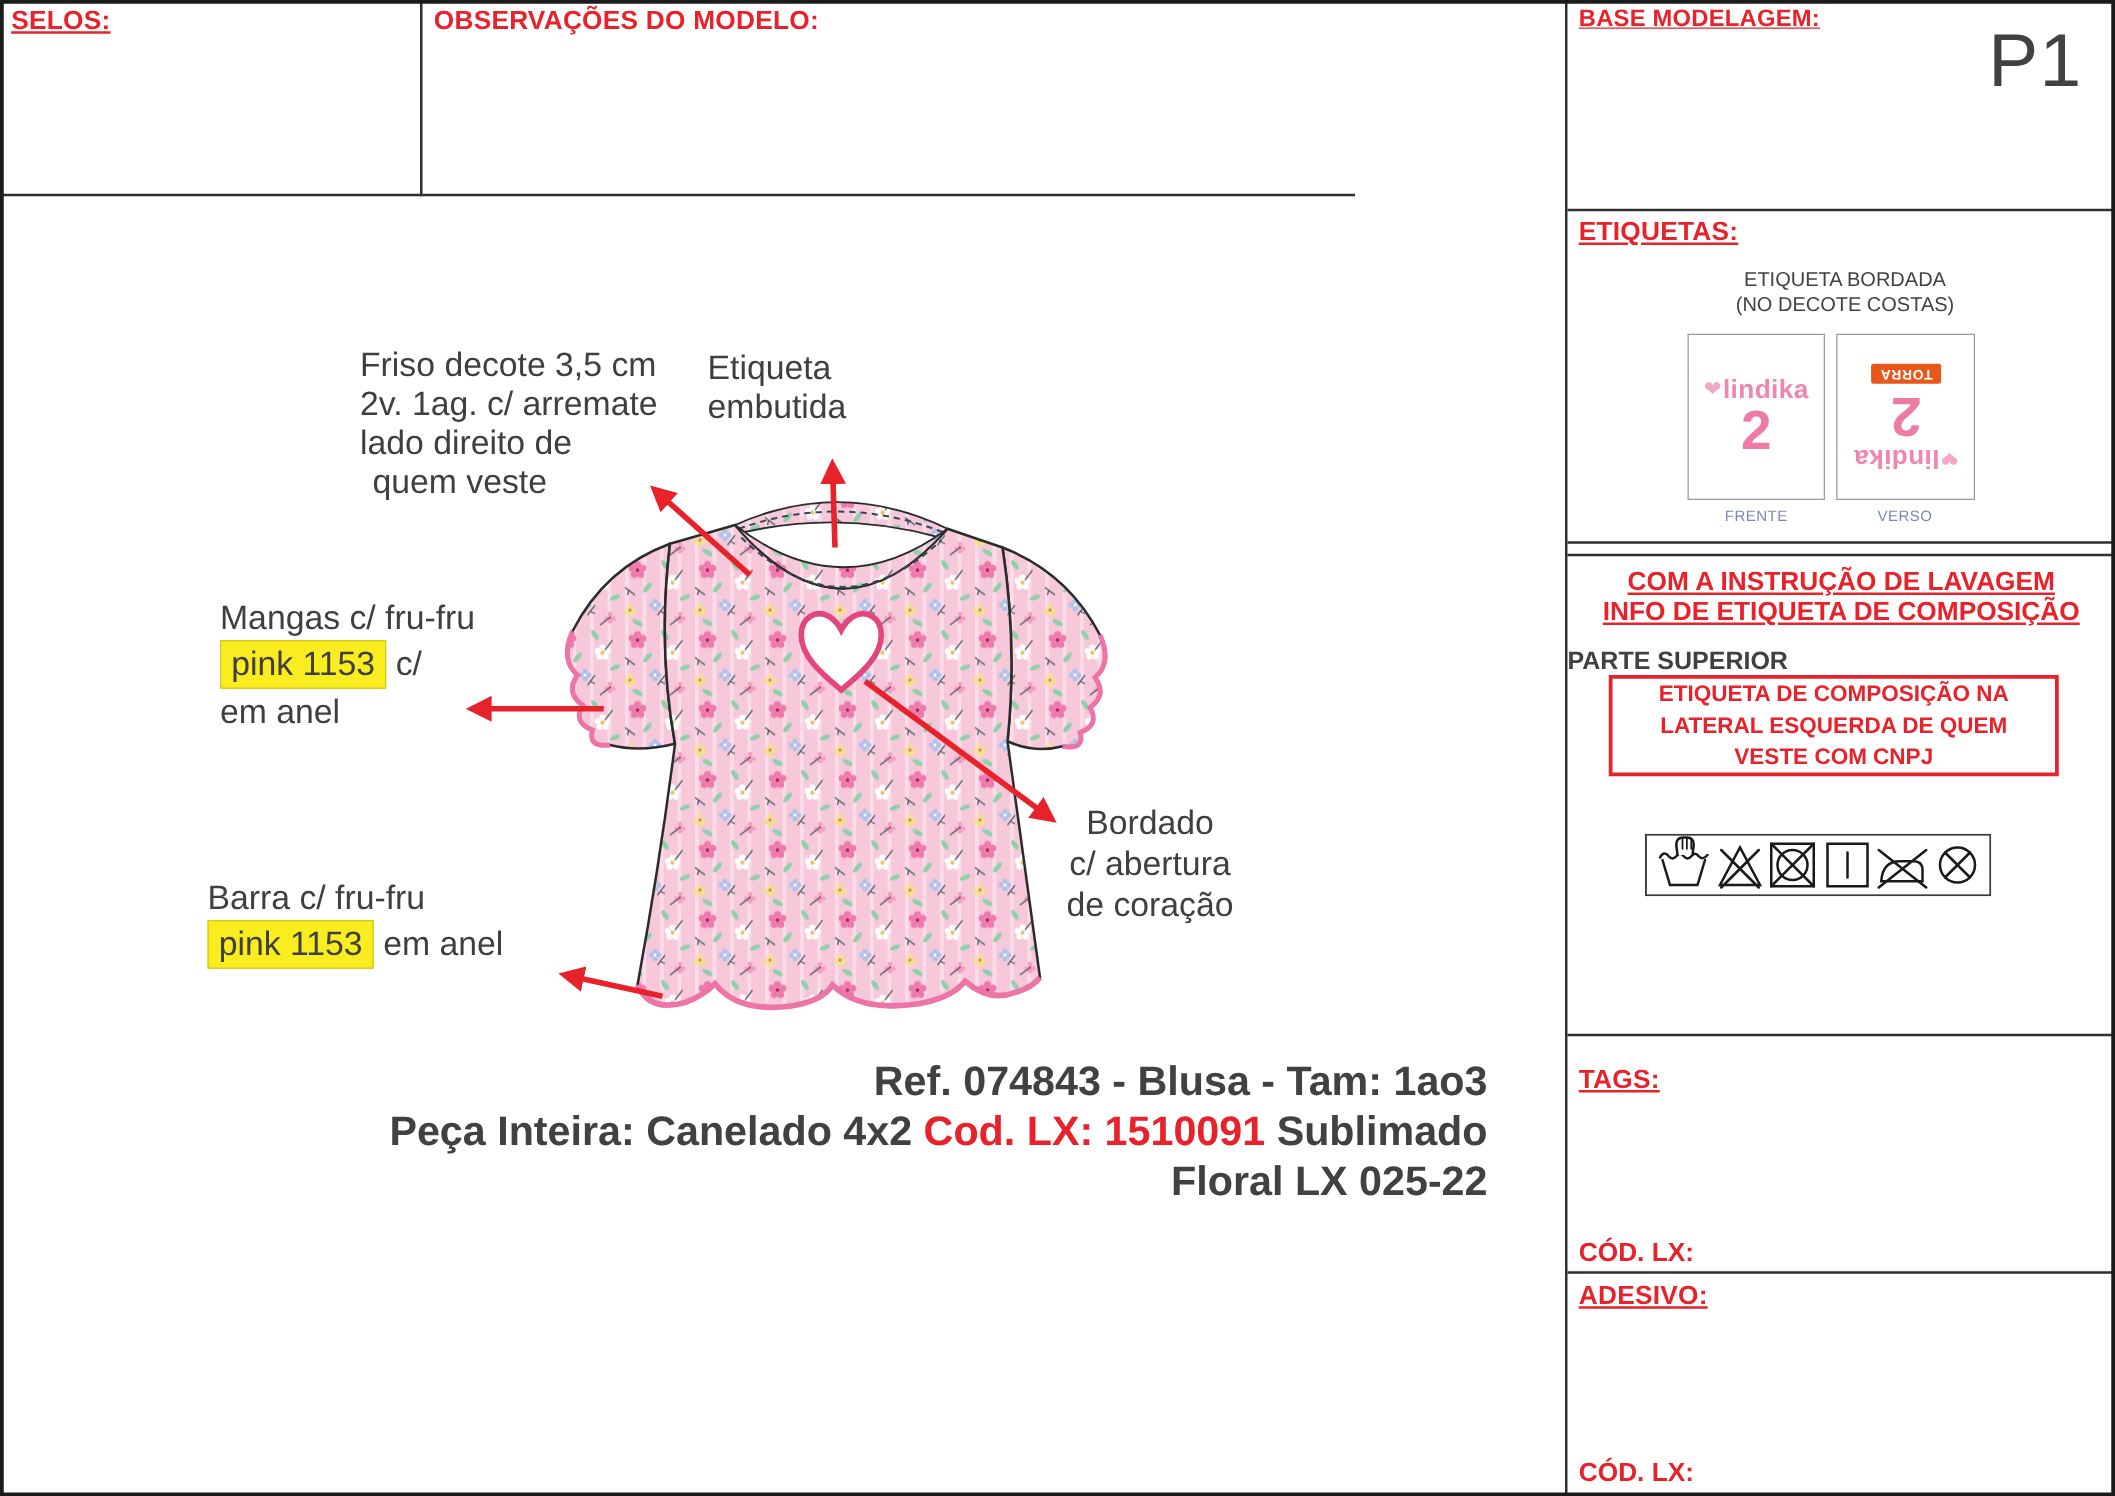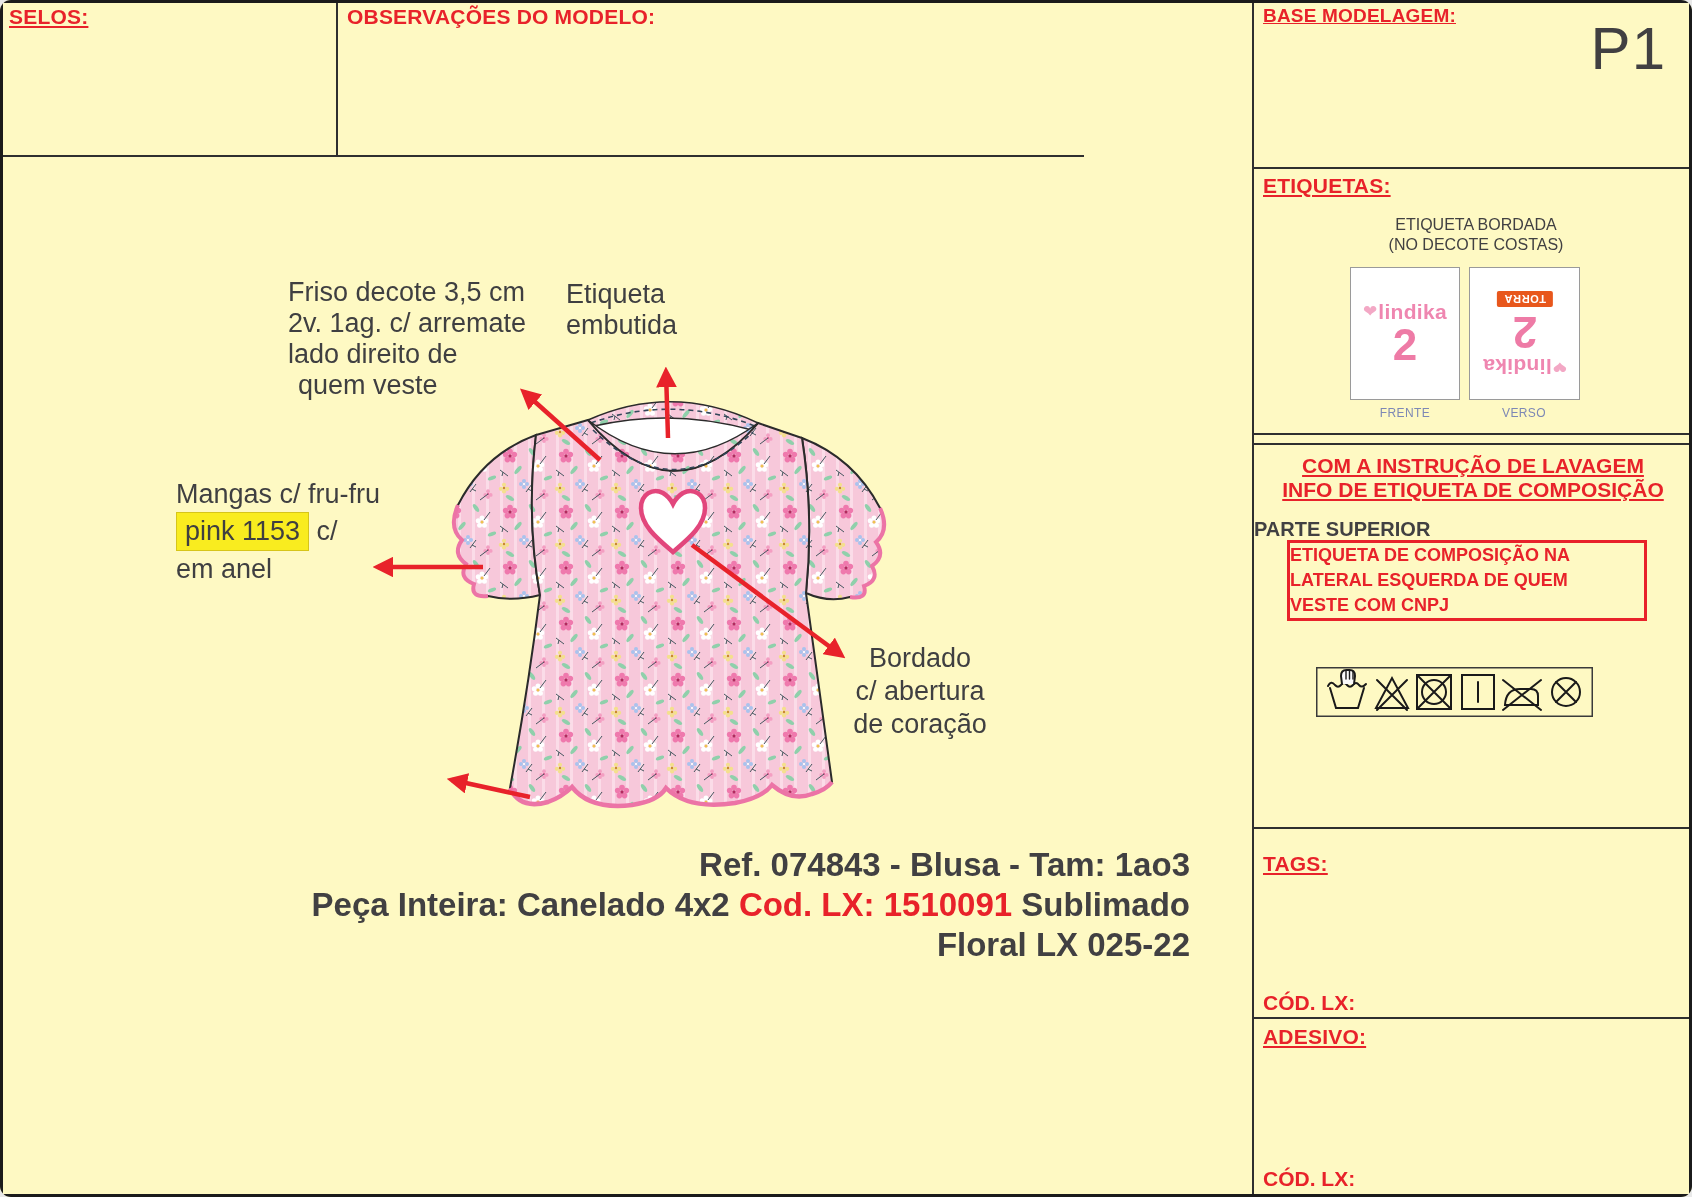--- a/index.html
+++ b/index.html
@@ -1,19 +1,19 @@
 <!DOCTYPE html>
 <html><head>
 <meta charset="utf-8">
 <style>
   * { margin:0; padding:0; box-sizing:border-box; }
   html,body { background:#e9e9e9; }
   .page {
-    position:relative; width:1692px; height:1197px; background:#fef9c3;
-    font-family:"Liberation Sans", sans-serif; color:#414042; overflow:hidden;border-radius:11px;
+    position:relative; width:1692px; height:1197px; background:#ffffff;
+    font-family:"Liberation Sans", sans-serif; color:#414042; overflow:hidden;
   }
   .frame { position:absolute; inset:0; border:3px solid #1b1b1b; pointer-events:none; z-index:60; }
 
   
   .cell { position:absolute; padding:5px 9px; }
   #selos-box { left:0; top:0; width:338px; height:157px; border-right:2px solid #2f2f2f; border-bottom:2px solid #2f2f2f; }
   #obs-box   { left:338px; top:0; width:746px; height:157px; border-bottom:2px solid #2f2f2f; }
   .red-label { color:#e8222a; font-weight:bold; font-size:21px; letter-spacing:.2px; }
   .u { text-decoration:underline; }
   #p1 { position:absolute; right:26px; top:14px; font-size:60px; color:#414042; letter-spacing:1px; }
@@ -43,21 +43,21 @@
   .box-caption { position:absolute; top:237px; width:110px; text-align:center;
                  font-size:12px; color:#7d88b5; letter-spacing:.4px; }
   #frente-caption { left:96px; } #verso-caption { left:215px; }
 
   .info-h { position:absolute; top:9px; width:100%; text-align:center;
             color:#e8222a; font-weight:bold; font-size:21px; line-height:24px; }
   .parte  { position:absolute; top:73px; width:100%; text-align:left;
             color:#414042; font-weight:bold; font-size:20px; }
   .comp-red-box { position:absolute; top:95px; left:33px; width:360px; height:81px;
             border:3px solid #e8222a; display:flex; flex-direction:column; justify-content:center;
-            text-align:left; color:#e8222a; font-weight:bold; font-size:18px; line-height:25px; }
+            text-align:center; color:#e8222a; font-weight:bold; font-size:18px; line-height:25px; }
   #care-svg { position:absolute; left:62px; top:222px; }
 
   .cod-lx { position:absolute; left:9px; bottom:2px; color:#e8222a; font-weight:bold; font-size:21px; }
   #adesivo-box .cod-lx { bottom:6px; }
 
   
   .ann { position:absolute; font-size:27px; color:#3f3f41; line-height:31px; z-index:20; }
   #ann-friso   { left:288px; top:277px; }
   #ann-friso .indent { padding-left:10px; }
   #ann-etiqueta{ left:566px; top:279px; }
@@ -302,20 +302,24 @@
     <div>Etiqueta</div>
     <div>embutida</div>
   </div>
 
   <div class="ann" id="ann-mangas">
     <div>Mangas c/ fru-fru</div>
     <div><span class="hl">pink 1153</span><span> c/</span></div>
     <div>em anel</div>
   </div>
 
+  <div class="ann" id="ann-barra">
+    <div>Barra c/ fru-fru</div>
+    <div><span class="hl">pink 1153</span><span> em anel</span></div>
+  </div>
 
   <div class="ann" id="ann-bordado">
     <div>Bordado</div>
     <div>c/ abertura</div>
     <div>de coração</div>
   </div>
 
   <div id="title-block">
     <div>Ref. 074843 - Blusa - Tam: 1ao3</div>
     <div><span>Peça Inteira: Canelado 4x2 </span><span class="red-inline">Cod. LX: 1510091</span><span> Sublimado</span></div>

